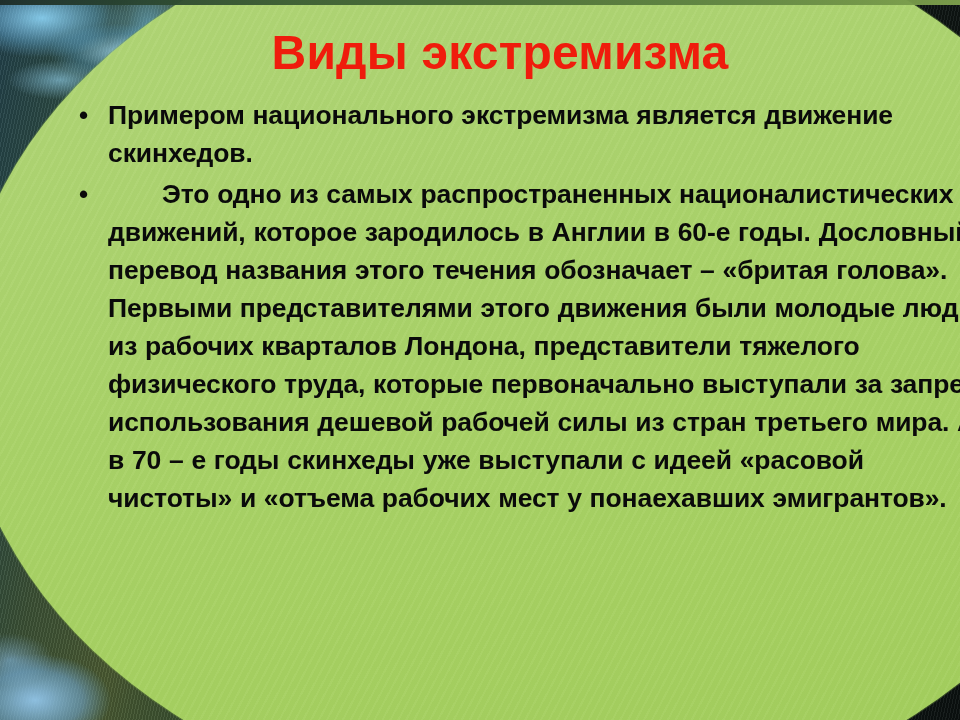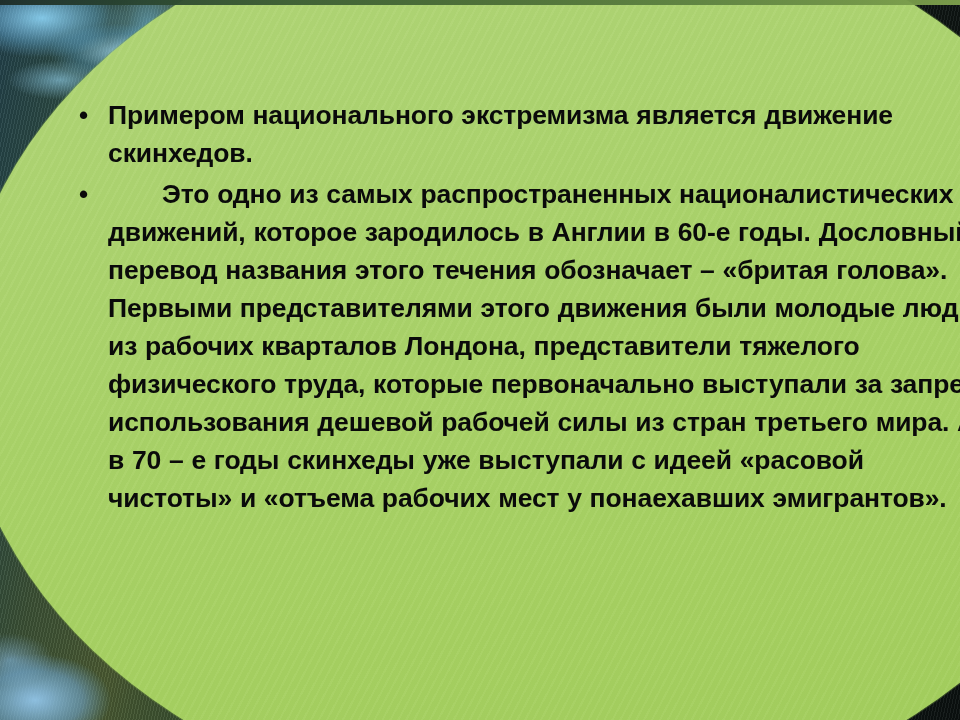--- a/index.html
+++ b/index.html
@@ -146,20 +146,21 @@
 <div class="slide">
 
   <div class="bg-photo"></div>
 
   <div class="green-oval"></div>
 
   <div class="top-strip"></div>
 
   <div class="content">
 
+    <div class="slide-title">Виды экстремизма</div>
 
     <div class="body-block">
 
       <p class="bullet-para p1">
         <span class="dot">•</span>
         <span class="txt">Примером национального экстремизма является движение скинхедов.</span>
       </p>
 
       <p class="bullet-para p2 indented">
         <span class="dot">•</span>

